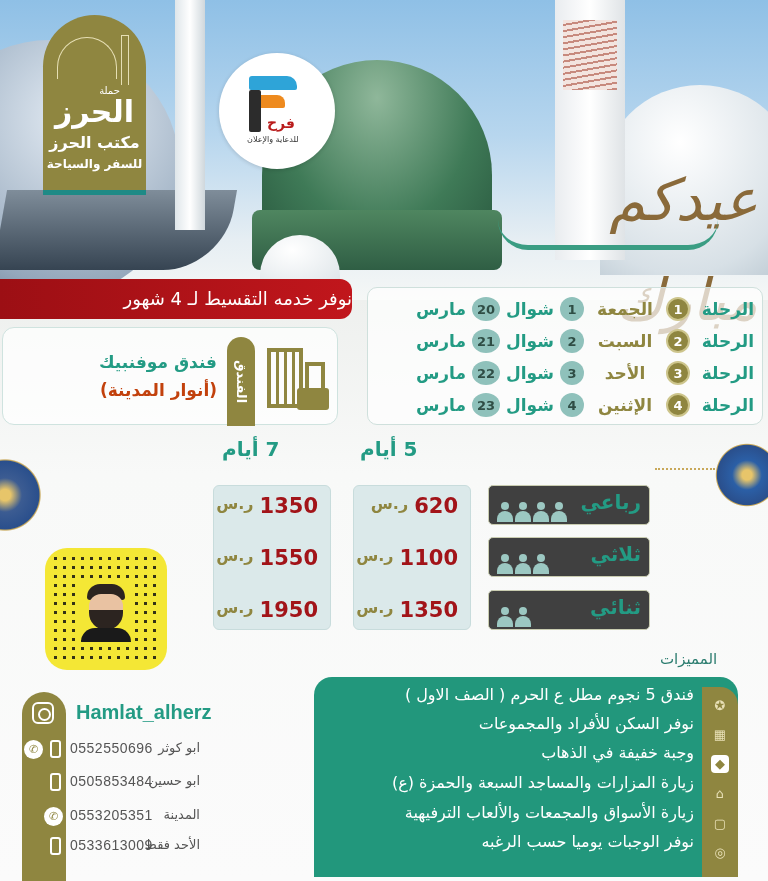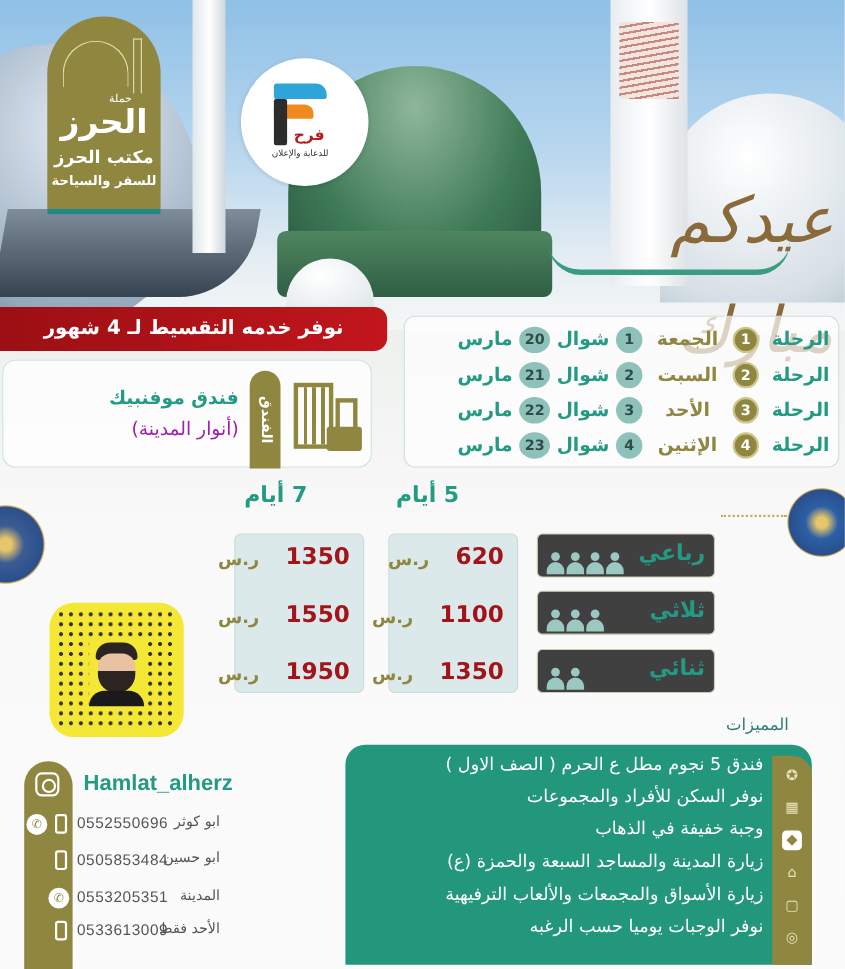--- a/index.html
+++ b/index.html
@@ -26,44 +26,44 @@
   .logo-haraz .t2{position:absolute;top:142px;left:0;width:100%;font-size:12px;font-weight:bold}
   .logo-farah{position:absolute;left:219px;top:53px;width:116px;height:116px;border-radius:50%;background:#fff;box-shadow:0 1px 4px rgba(0,0,0,.15)}
   .logo-farah .f1{position:absolute;left:30px;top:23px;width:48px;height:14px;background:#2ea4d8;border-radius:3px 10px 2px 2px}
   .logo-farah .f2{position:absolute;left:30px;top:42px;width:36px;height:13px;background:#ee8a1e;border-radius:3px 8px 2px 2px}
   .logo-farah .f3{position:absolute;left:30px;top:37px;width:12px;height:42px;background:#2c2c2c;border-radius:2px}
   .logo-farah .name{position:absolute;left:48px;top:62px;font-size:14px;font-weight:bold;color:#b91c1c}
   .logo-farah .sub{position:absolute;left:28px;top:82px;font-size:8px;color:#333;white-space:nowrap}
   .eid{position:absolute;left:478px;top:150px;width:280px;height:110px;font-family:"DejaVu Serif",serif;font-size:58px;font-style:italic;color:#8a6a3a;text-align:right;line-height:100px;letter-spacing:-2px}
   .eid .swoosh{position:absolute;left:20px;top:70px;width:220px;height:30px;border-bottom:5px solid #3a9d83;border-radius:0 0 120px 120px}
   
-  .installment{position:absolute;left:0;top:279px;width:352px;height:40px;background:linear-gradient(90deg,#9c0f14,#c1161c);border-radius:0 12px 12px 0;color:#fff;font-size:18px;font-weight:bold;text-align:center;line-height:40px}
+  .installment{position:absolute;left:0;top:279px;width:352px;height:40px;background:linear-gradient(90deg,#9c0f14,#c1161c);border-radius:0 12px 12px 0;color:#fff;font-size:18px;font-weight:normal;text-align:right;line-height:40px}
   
   .hotel{position:absolute;left:2px;top:327px;width:336px;height:98px;background:rgba(255,255,255,.75);border:1px solid #cfe3df;border-radius:12px}
   .hotel .label{position:absolute;left:224px;top:9px;width:28px;height:89px;background:#8f8640;border-radius:14px 14px 0 0;color:#fff;font-size:13px;font-weight:bold;writing-mode:vertical-rl;text-align:center;line-height:28px}
   .hotel .bldg{position:absolute;left:264px;top:20px;width:60px;height:62px}
   .hotel .bldg .b1{position:absolute;left:0;top:0;width:36px;height:60px;border:4px solid #8f8640;background:repeating-linear-gradient(90deg,transparent 0 5px,#8f8640 5px 8px)}
   .hotel .bldg .b2{position:absolute;left:38px;top:14px;width:20px;height:46px;border:4px solid #8f8640}
   .hotel .bldg .b3{position:absolute;left:30px;top:40px;width:32px;height:22px;background:#8f8640;border-radius:3px}
   .hotel .name{position:absolute;left:14px;top:24px;width:200px;text-align:right;font-size:17px;font-weight:bold;color:#239b84}
-  .hotel .area{position:absolute;left:14px;top:52px;width:200px;text-align:right;font-size:17px;font-weight:normal;color:#a21caf}
+  .hotel .area{position:absolute;left:14px;top:52px;width:200px;text-align:right;font-size:17px;font-weight:bold;color:#c2410c}
   
   .trips{position:absolute;left:367px;top:287px;width:396px;height:138px;background:rgba(255,255,255,.7);border:1px solid #cfe0dc;border-radius:10px;padding:5px 8px}
   .trip-row{display:flex;flex-direction:row-reverse;align-items:center;height:32px;gap:6px;font-weight:bold;font-size:17px}
   .trip-row .lbl{color:#239b84;width:58px;text-align:right}
   .circ{width:24px;height:24px;border-radius:50%;display:inline-flex;align-items:center;justify-content:center;font-size:13px;font-weight:bold}
   .circ.gold{background:#8f8640;color:#fff;border:2px solid #cdc58c}
   .circ.teal{background:#8fc1bb;color:#2f4d45}
   .circ.teal2{background:#8fc1bb;color:#2f4d45;width:28px;font-size:13px}
   .trip-row .day{color:#8f8640;width:70px;text-align:center}
   .trip-row .mon{color:#239b84}
   
   .dur{position:absolute;top:437px;font-size:20px;font-weight:bold;color:#239b84}
   .pcol{position:absolute;top:485px;width:118px;height:145px;background:#dbe9ea;border:1px solid #c8dcdc;border-radius:6px}
-  .price{position:absolute;right:12px;font-size:21px;font-weight:bold;color:#a21419;display:flex;align-items:flex-end;gap:24px}
+  .price{position:absolute;right:12px;font-size:21px;font-weight:bold;color:#a21419;display:flex;align-items:flex-start;gap:6px}
   .price .cur{font-size:16px;color:#8f8640;font-weight:bold}
   .room{position:absolute;left:488px;width:162px;height:40px;background:#404040;border:1px solid #c9ccb0;border-radius:5px}
   .room .rl{position:absolute;right:8px;top:4px;font-size:20px;font-weight:bold;color:#239b84}
   .room .people{position:absolute;left:8px;bottom:2px;display:flex;gap:2px}
   .person{width:16px;height:20px;position:relative}
   .person::before{content:"";position:absolute;left:4px;top:0;width:8px;height:8px;border-radius:50%;background:#9cc8c2}
   .person::after{content:"";position:absolute;left:0;top:9px;width:16px;height:11px;border-radius:8px 8px 0 0;background:#9cc8c2}
   
   .orn-r{position:absolute;left:712px;top:440px;width:70px;height:70px;transform:rotate(45deg);background:radial-gradient(circle,#e7c56a 10%,#2b5fa6 30%,#2a4f8c 60%,#c8a85a 62%,transparent 64%);border-radius:10px}
   .orn-l{position:absolute;left:-35px;top:455px;width:80px;height:80px;transform:rotate(45deg);background:radial-gradient(circle,#e7c56a 10%,#3c5c92 30%,#2a4f8c 60%,#c8a85a 62%,transparent 64%);border-radius:10px}
@@ -261,21 +261,21 @@
     <div class="feat-icon" style="top:10px">✪</div>
     <div class="feat-icon" style="top:39px">▦</div>
     <div class="feat-icon" style="top:68px;background:#fff;color:#8f8640;border-radius:4px">◆</div>
     <div class="feat-icon" style="top:98px">⌂</div>
     <div class="feat-icon" style="top:128px">▢</div>
     <div class="feat-icon" style="top:157px">◎</div>
   </div>
   <div class="feat-item" style="top:8px" dir="rtl">فندق 5 نجوم مطل ع الحرم ( الصف الاول )</div>
   <div class="feat-item" style="top:37px" dir="rtl">نوفر السكن للأفراد والمجموعات</div>
   <div class="feat-item" style="top:66px" dir="rtl">وجبة خفيفة في الذهاب</div>
-  <div class="feat-item" style="top:96px" dir="rtl">زيارة المدينة والمساجد السبعة والحمزة (ع)</div>
+  <div class="feat-item" style="top:96px" dir="rtl">زيارة المزارات والمساجد السبعة والحمزة (ع)</div>
   <div class="feat-item" style="top:126px" dir="rtl">زيارة الأسواق والمجمعات والألعاب الترفيهية</div>
   <div class="feat-item" style="top:155px" dir="rtl">نوفر الوجبات يوميا حسب الرغبه</div>
 </div>
 
 <div class="contact-strip"></div>
 <div class="ig"></div>
 <div class="handle">Hamlat_alherz</div>
 
 <div class="crow" style="top:738px">
   <div class="call" style="left:24px">✆</div>

